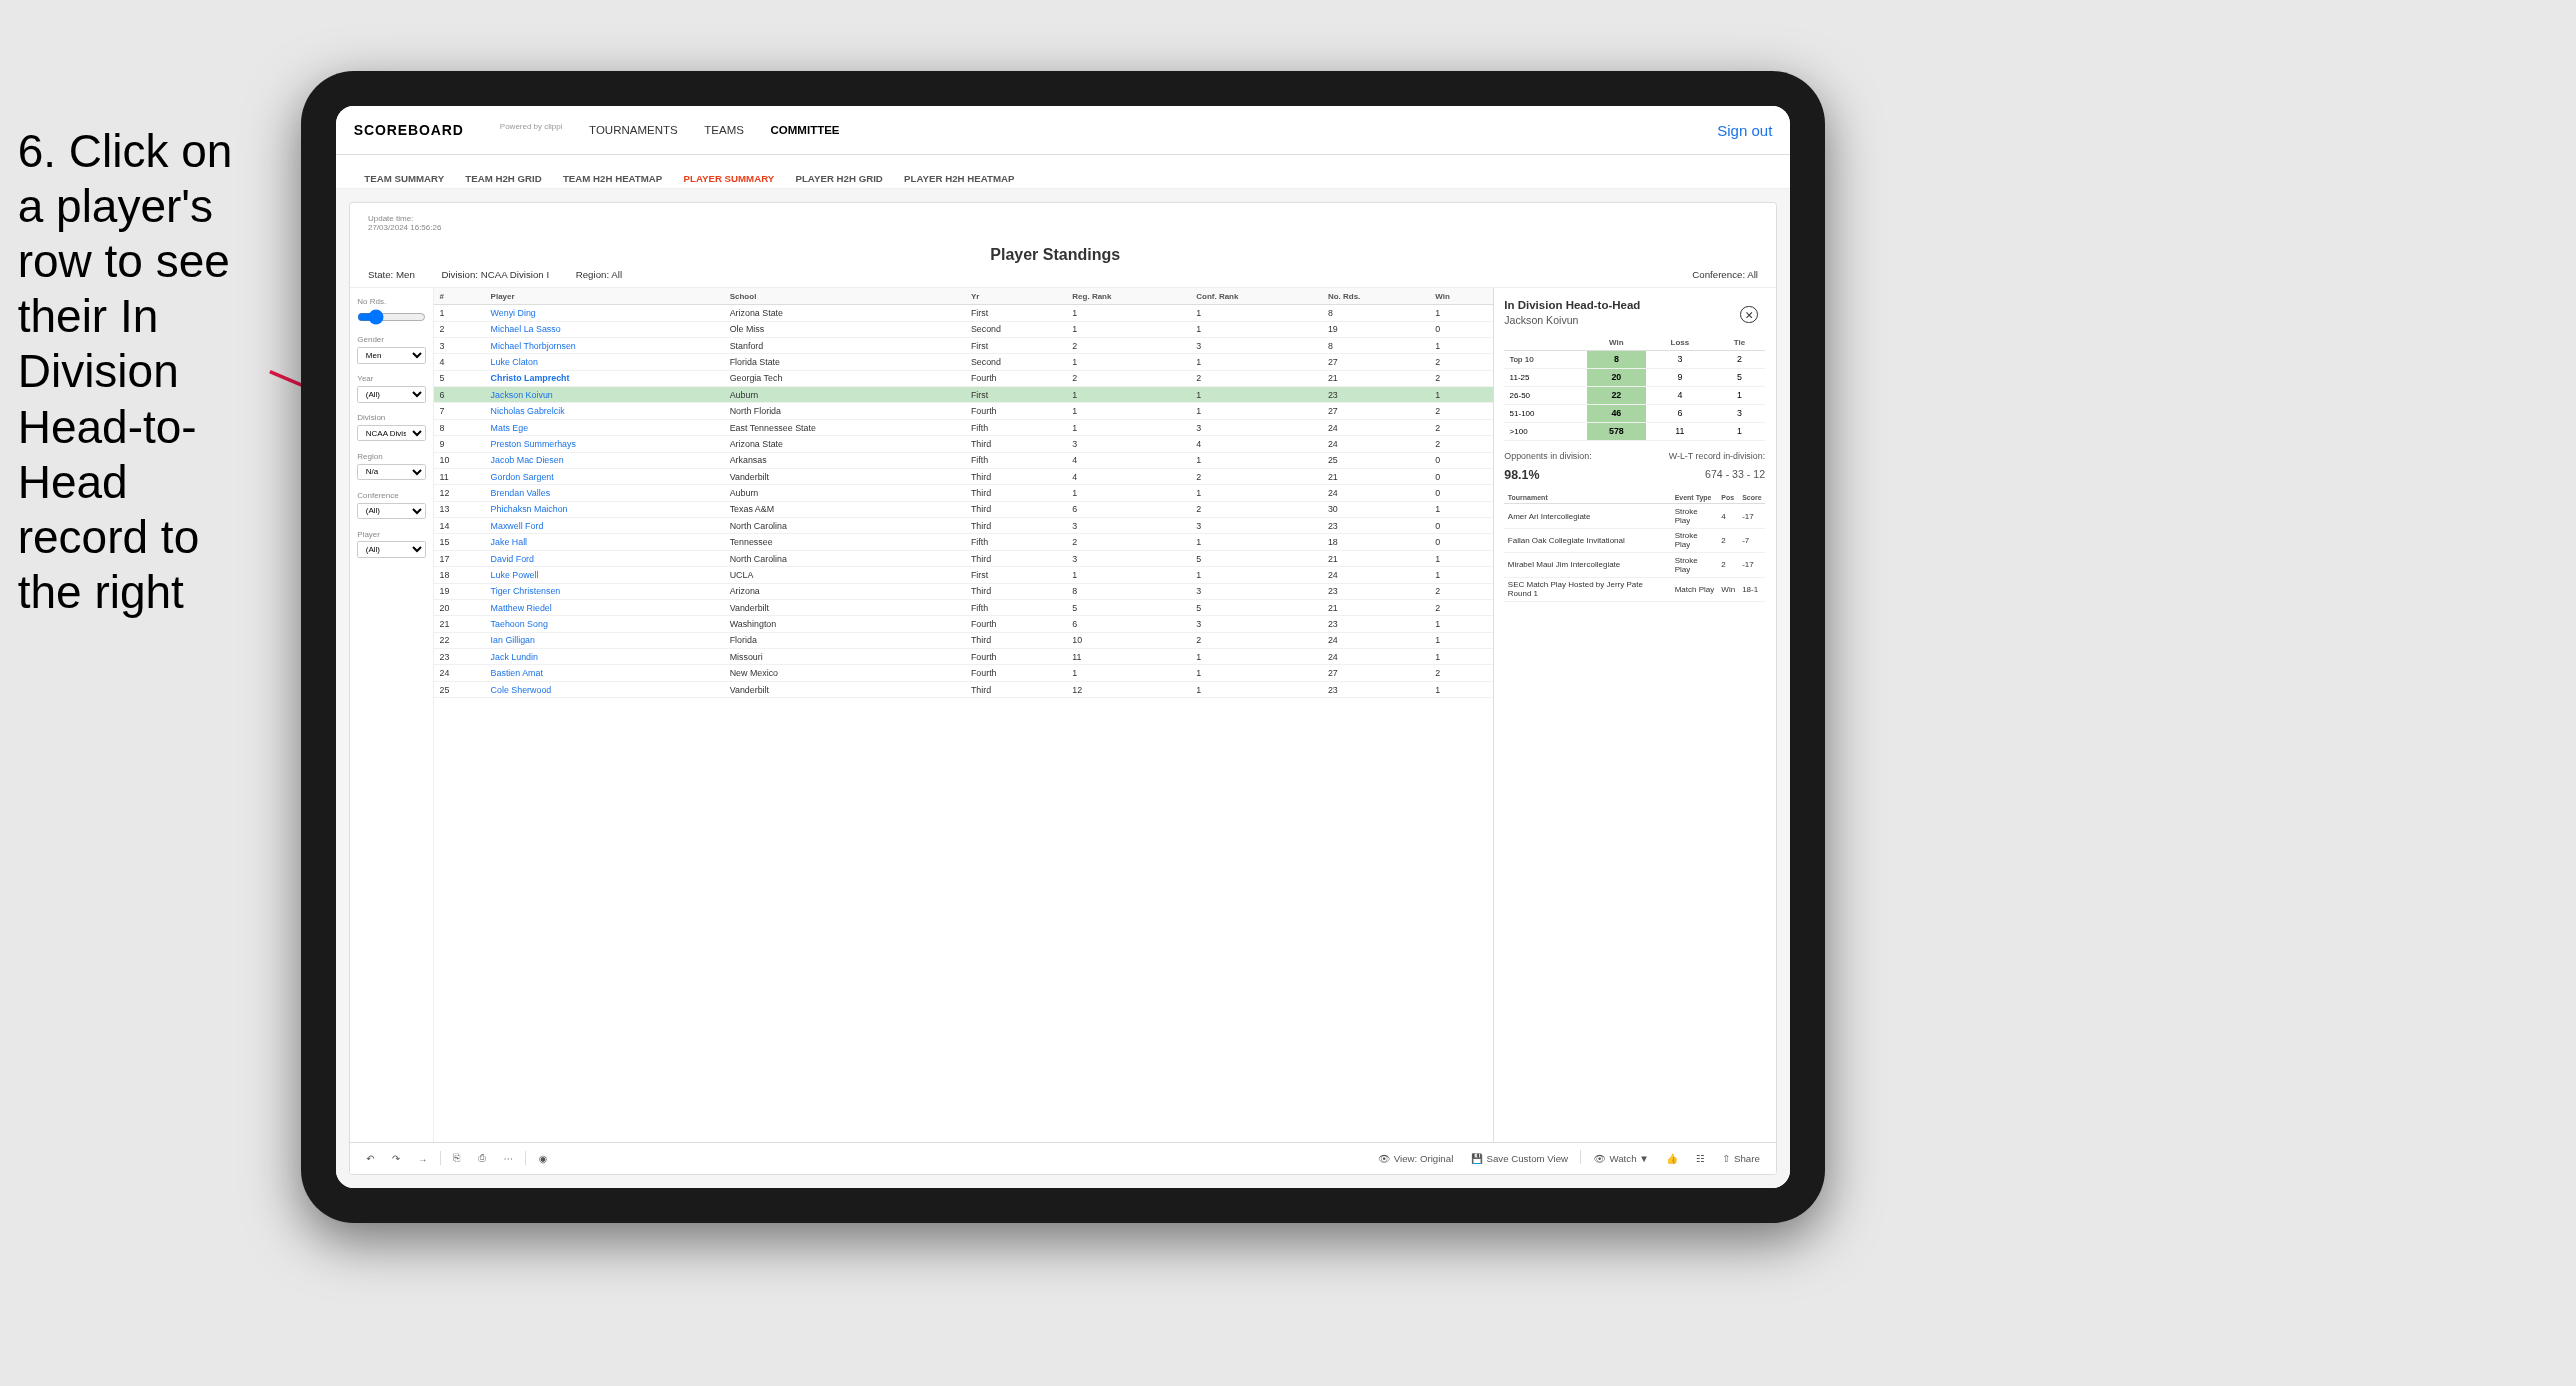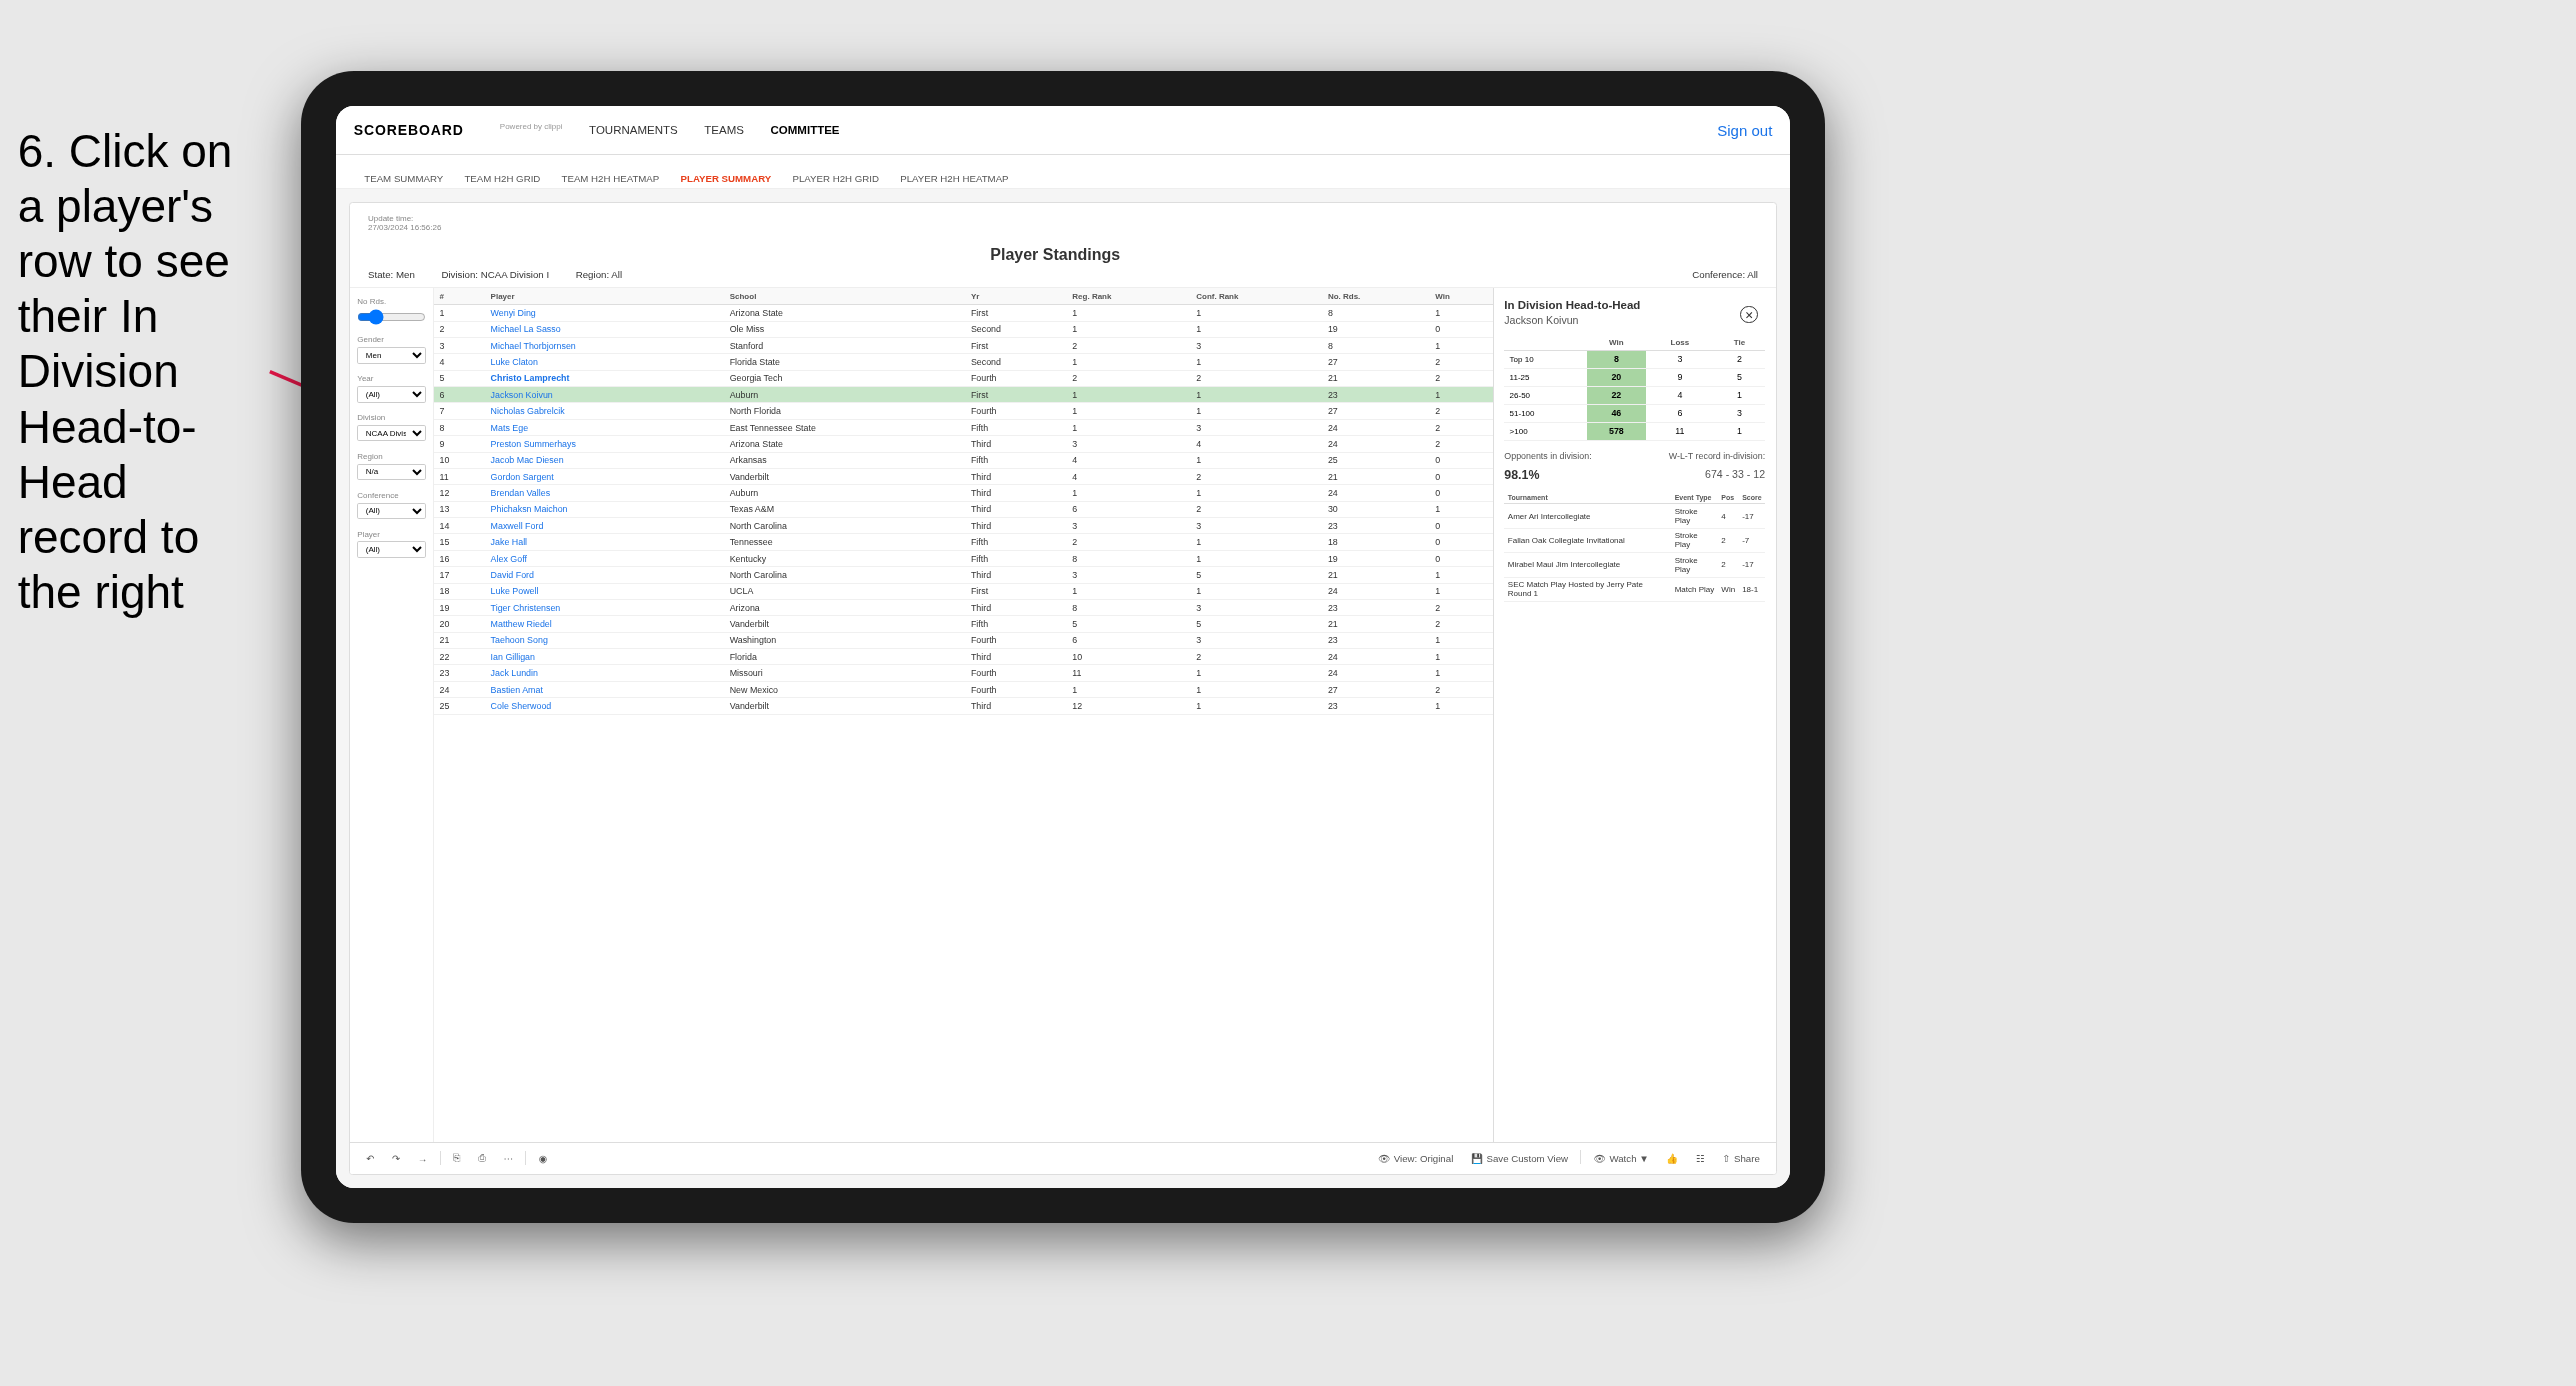--- a/index.html
+++ b/index.html
@@ -114,20 +114,21 @@
       align-items: flex-end;
     }
 
     .sub-nav-item {
       font-size: 9.7px;
       padding: 5.3px 10.6px;
       color: #555;
       cursor: pointer;
       border-bottom: 1.8px solid transparent;
       margin-bottom: -1.8px;
+      font-weight: bold;
     }
 
     .sub-nav-item.active {
       color: #e8401c;
       border-bottom: 1.8px solid #e8401c;
       font-weight: 600;
     }
 
     
     .main-content {
@@ -690,30 +691,20 @@
       <td>0</td>
     </tr>
                   <tr>
       <td>15</td>
       <td style="color:#1a73e8; font-weight:500; cursor:pointer;">Jake Hall</td>
       <td>Tennessee</td>
       <td>Fifth</td>
       <td>2</td>
       <td>1</td>
       <td>18</td>
-      <td>0</td>
-    </tr>
-                  <tr>
-      <td>16</td>
-      <td style="color:#1a73e8; font-weight:500; cursor:pointer;">Alex Goff</td>
-      <td>Kentucky</td>
-      <td>Fifth</td>
-      <td>8</td>
-      <td>1</td>
-      <td>19</td>
       <td>0</td>
     </tr>
                   <tr>
       <td>17</td>
       <td style="color:#1a73e8; font-weight:500; cursor:pointer;">David Ford</td>
       <td>North Carolina</td>
       <td>Third</td>
       <td>3</td>
       <td>5</td>
       <td>21</td>

